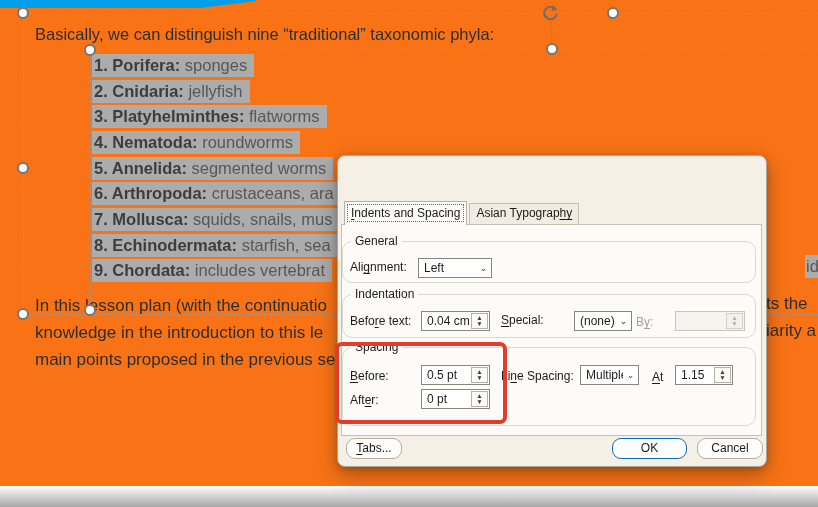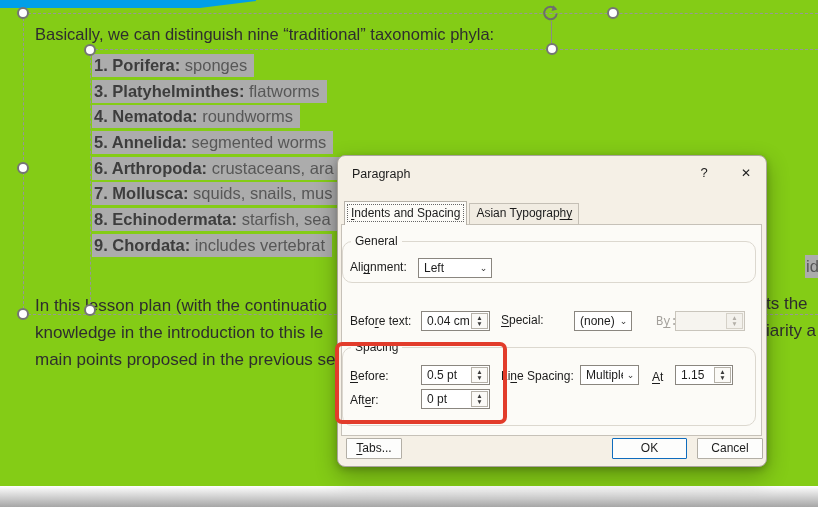--- a/index.html
+++ b/index.html
@@ -1,16 +1,16 @@
 <!DOCTYPE html>
 <html><head>
 <meta charset="utf-8">
 <style>
   html,body{margin:0;padding:0;background:#e8e8e8;}
-  .stage{position:relative;width:818px;height:507px;background:#84cc16;overflow:hidden;
+  .stage{position:relative;width:818px;height:507px;background:#f97316;overflow:hidden;
          font-family:"Liberation Sans",sans-serif;}
 
   
   .swoosh{position:absolute;left:0;top:0;width:256px;height:8px;background:#009FE8;
           clip-path:polygon(0 0,100% 0,100% 12%,78% 100%,0 100%);}
   .dash-h{position:absolute;height:0;border-top:1px dashed #979797;}
   .dash-v{position:absolute;width:0;border-left:1px dashed #979797;}
   .handle{position:absolute;width:8px;height:8px;background:#fff;border:2px solid #757575;
           border-radius:50%;transform:translate(-50%,-50%);z-index:3;}
   .stem{position:absolute;left:551px;top:21px;height:28px;border-left:1.5px solid #8a8a8a;z-index:2;}
@@ -64,21 +64,21 @@
   .spin{width:15px;margin:1px;border:1px solid #b5b1a8;background:#fbfaf7;display:flex;
         flex-direction:column;align-items:center;justify-content:center;gap:0px;}
   .spin span{font-size:6.5px;line-height:6px;color:#3a3a3a;}
   .spinbox.disabled{background:#f6f4ef;border-color:#c9c5bc;}
   .spinbox.disabled .spin{border-color:#d5d1c8;background:#f3f1ec;}
   .spinbox.disabled .spin span{color:#b3afa8;}
 
   .red-rect{position:absolute;left:-3px;top:186px;width:164px;height:74px;border:4px solid #E23C2B;
             border-radius:7px;z-index:6;pointer-events:none;}
 
-  .btn{position:absolute;background:#FDFDFC;border:1px solid #b3afa6;border-radius:1px;
+  .btn{position:absolute;background:#FDFDFC;border:1px solid #b3afa6;border-radius:9px;
        text-align:center;font-size:12px;line-height:19px;height:21px;box-sizing:border-box;}
   .btn-ok{border:1.5px solid #0F6CBD;}
 </style>
 </head>
 <body>
 
 <div class="stage">
 
   <div class="swoosh"></div>
 
@@ -98,20 +98,21 @@
   <div class="stem"></div>
   <svg class="rotate" viewBox="0 0 19 19">
     <path d="M14.6 5.2 A6.3 6.3 0 1 0 15.8 9.5" fill="none" stroke="#6e6e6e" stroke-width="2"></path>
     <path d="M12.2 1.2 L16.3 5.6 L10.6 6.9 Z" fill="#6e6e6e"></path>
   </svg>
 
   <div class="intro">Basically, we can distinguish nine “traditional” taxonomic phyla:</div>
 
   <div class="phyla">
     <div class="row"><span class="hl"><b class="num">1. Porifera:</b><span> sponges</span></span></div>
+    <div class="row"><span class="hl"><b class="num">2. Cnidaria:</b><span> jellyfish</span></span></div>
     <div class="row"><span class="hl"><b class="num">3. Platyhelminthes:</b><span> flatworms</span></span></div>
     <div class="row"><span class="hl"><b class="num">4. Nematoda:</b><span> roundworms</span></span></div>
     <div class="row"><span class="hl"><b class="num">5. Annelida:</b><span> segmented worms</span></span></div>
     <div class="row"><span class="hl"><b class="num">6. Arthropoda:</b><span> crustaceans, ara</span></span></div>
     <div class="row"><span class="hl"><b class="num">7. Mollusca:</b><span> squids, snails, mus</span></span></div>
     <div class="row"><span class="hl"><b class="num">8. Echinodermata:</b><span> starfish, sea</span></span></div>
     <div class="row"><span class="hl"><b class="num">9. Chordata:</b><span> includes vertebrat</span></span></div>
   </div>
 
   <span class="tail-hl" style="left:766px;top:257px;"><span class="hl">idians</span></span>
@@ -120,56 +121,54 @@
     <div>In this lesson plan (with the continuatio</div>
     <div>knowledge in the introduction to this le</div>
     <div>main points proposed in the previous se</div>
   </div>
   <span class="tail" style="left:766px;top:294px;">ts the</span>
   <span class="tail" style="left:766px;top:321px;">iarity a</span>
 
   <div class="bottom-band"></div>
 
   <div class="dlg">
-    <div class="dlg-titlebar">
-      <span class="dlg-title">Paragraph</span>
-      <span class="cap-btn cap-help">?</span>
-      <span class="cap-btn cap-close">✕</span>
-    </div>
 
     <div class="tabs">
       <div class="tab sel"><span></span><span class="u">I</span><span>ndents and Spacing</span></div>
       <div class="tab unsel"><span>Asian Typograp</span><span class="u">hy</span><span></span></div>
     </div>
 
     <div class="page">
 
       <div class="grp" style="left:0;top:16px;width:412px;height:40px;">
         <span class="grp-label">General</span>
       </div>
       <span class="lbl" style="left:8px;top:35px;"><span>Ali</span><span class="u">g</span><span>nment:</span></span>
       <div class="dd" style="left:76px;top:33px;width:74px;height:20px;">
         <span class="dd-val">Left</span>
         <span class="chev">⌄</span>
       </div>
 
+      <div class="grp" style="left:0;top:69px;width:412px;height:42px;">
+        <span class="grp-label">Indentation</span>
+      </div>
       <span class="lbl" style="left:8px;top:89px;"><span>Befo</span><span class="u">r</span><span>e text:</span></span>
       <div class="spinbox" style="left:79px;top:86px;width:69px;height:20px;">
         <input class="spinval" value="0.04 cm" style="">
         <div class="spin">
             <span>▲</span>
             <span>▼</span>
           </div>
       </div>
       <span class="lbl" style="left:159px;top:88px;"><span></span><span class="u">S</span><span>pecial:</span></span>
       <div class="dd" style="left:232px;top:86px;width:58px;height:20px;">
         <span class="dd-val">(none)</span>
         <span class="chev">⌄</span>
       </div>
-      <span class="lbl dis" style="left:314px;top:90px;font-family:Liberation Mono, monospace;"><span>B</span><span class="u">y</span><span>:</span></span>
+      <span class="lbl dis" style="left:294px;top:90px;"><span>B</span><span class="u">y</span><span>:</span></span>
       <div class="spinbox disabled" style="left:333px;top:86px;width:70px;height:20px;">
         <input class="spinval" disabled="" value="" style="">
         <div class="spin">
             <span>▲</span>
             <span>▼</span>
           </div>
       </div>
 
       <div class="grp" style="left:0;top:122px;width:412px;height:77px;">
         <span class="grp-label">Spacing</span>

